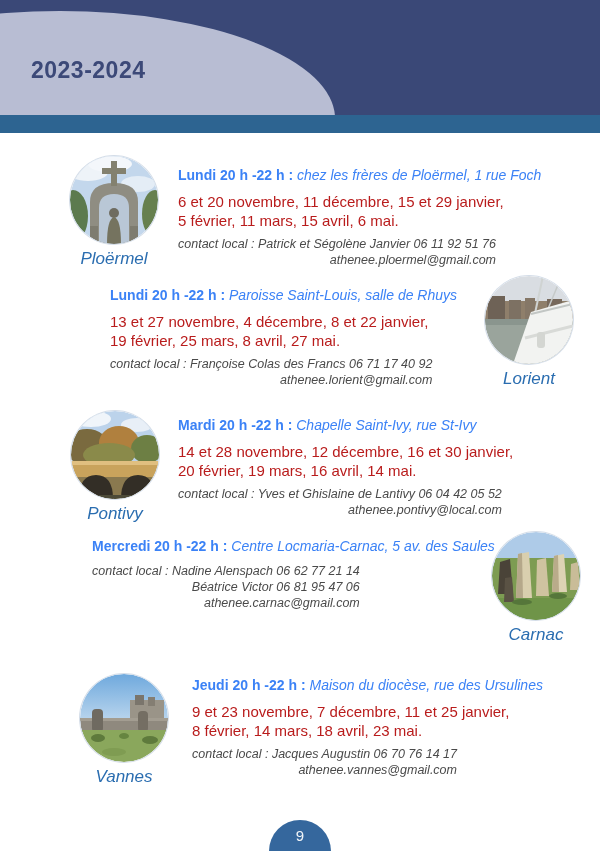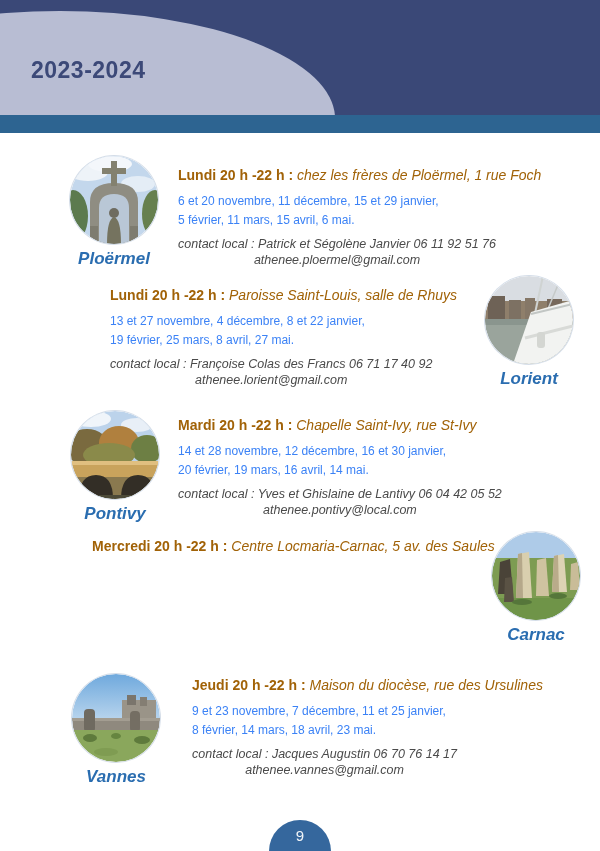--- a/index.html
+++ b/index.html
@@ -27,43 +27,43 @@
     background:#2d6491;
   }
   
   .photo-group { position:absolute; width:88px; text-align:center; }
   .photo-circle {
     width:88px; height:88px; border-radius:50%; overflow:hidden;
     display:block; box-shadow:0 0 0 1px rgba(160,180,205,.45);
   }
   .photo-circle svg { display:block; }
   .city-label {
-    margin-top:5px; font-size:17px; font-weight:bold; font-style:italic;
+    margin-top:5px; font-size:17px; font-weight:normal; font-style:italic;
     color:#2a6db0; white-space:nowrap;
   }
   .entry-text { position:absolute; }
-  .heading { font-size:14px; line-height:18px; color:#a16207; white-space:nowrap; margin-bottom:8px; }
+  .heading { font-size:14px; line-height:18px; color:#3b82f6; white-space:nowrap; margin-bottom:8px; }
   .heading .day-time { font-weight:bold; }
   .heading .venue { font-style:italic; }
-  .dates { font-size:12px; line-height:19px; color:#3b82f6; white-space:nowrap; margin-bottom:6px; }
+  .dates { font-size:15px; line-height:19px; color:#b91c1c; white-space:nowrap; margin-bottom:6px; }
   .contact {
-    display:inline-block; text-align:center;
+    display:inline-block; text-align:right;
     font-size:12.5px; line-height:16px; font-style:italic; color:#4a4a4a;
     white-space:nowrap;
   }
   
   #photo-1 { left:70px;  top:156px; }
   #text-1  { left:178px; top:166px; }
   #photo-2 { left:485px; top:276px; }
   #text-2  { left:110px; top:286px; }
   #photo-3 { left:71px;  top:411px; }
   #text-3  { left:178px; top:416px; }
   #photo-4 { left:492px; top:532px; }
   #text-4  { left:92px;  top:537px; }
-  #photo-5 { left:72px;  top:674px; }
+  #photo-5 { left:80px;  top:674px; }
   #text-5  { left:192px; top:676px; }
   
   .page-badge {
     position:absolute; left:269px; top:820px; width:62px; height:62px;
     border-radius:50%; background:#35679d; text-align:center;
   }
   .page-badge span {
     display:block; margin-top:7px; color:#f2f5f8; font-size:15px;
   }
 </style>
@@ -230,20 +230,25 @@
           <ellipse cx="66" cy="64" rx="9" ry="3" fill="#55763a"></ellipse>
         </g>
       </svg>
     </span>
     <div class="city-label">Carnac</div>
   </div>
   <div class="entry-text" id="text-4">
     <div class="heading">
       <span class="day-time">Mercredi 20 h -22 h :</span>
       <span class="venue">Centre Locmaria-Carnac, 5 av. des Saules</span>
+    </div>
+    <div class="contact">
+      <div>contact local :  Nadine Alenspach 06 62 77 21 14</div>
+      <div>Béatrice Victor 06 81 95 47 06</div>
+      <div>athenee.carnac@gmail.com</div>
     </div>
   </div>
 
   <div class="photo-group" id="photo-5">
     <span class="photo-circle">
       <svg width="88" height="88" viewBox="0 0 88 88">
         <defs>
           <clipPath id="c5">
               <circle cx="44" cy="44" r="44"></circle>
             </clipPath>

